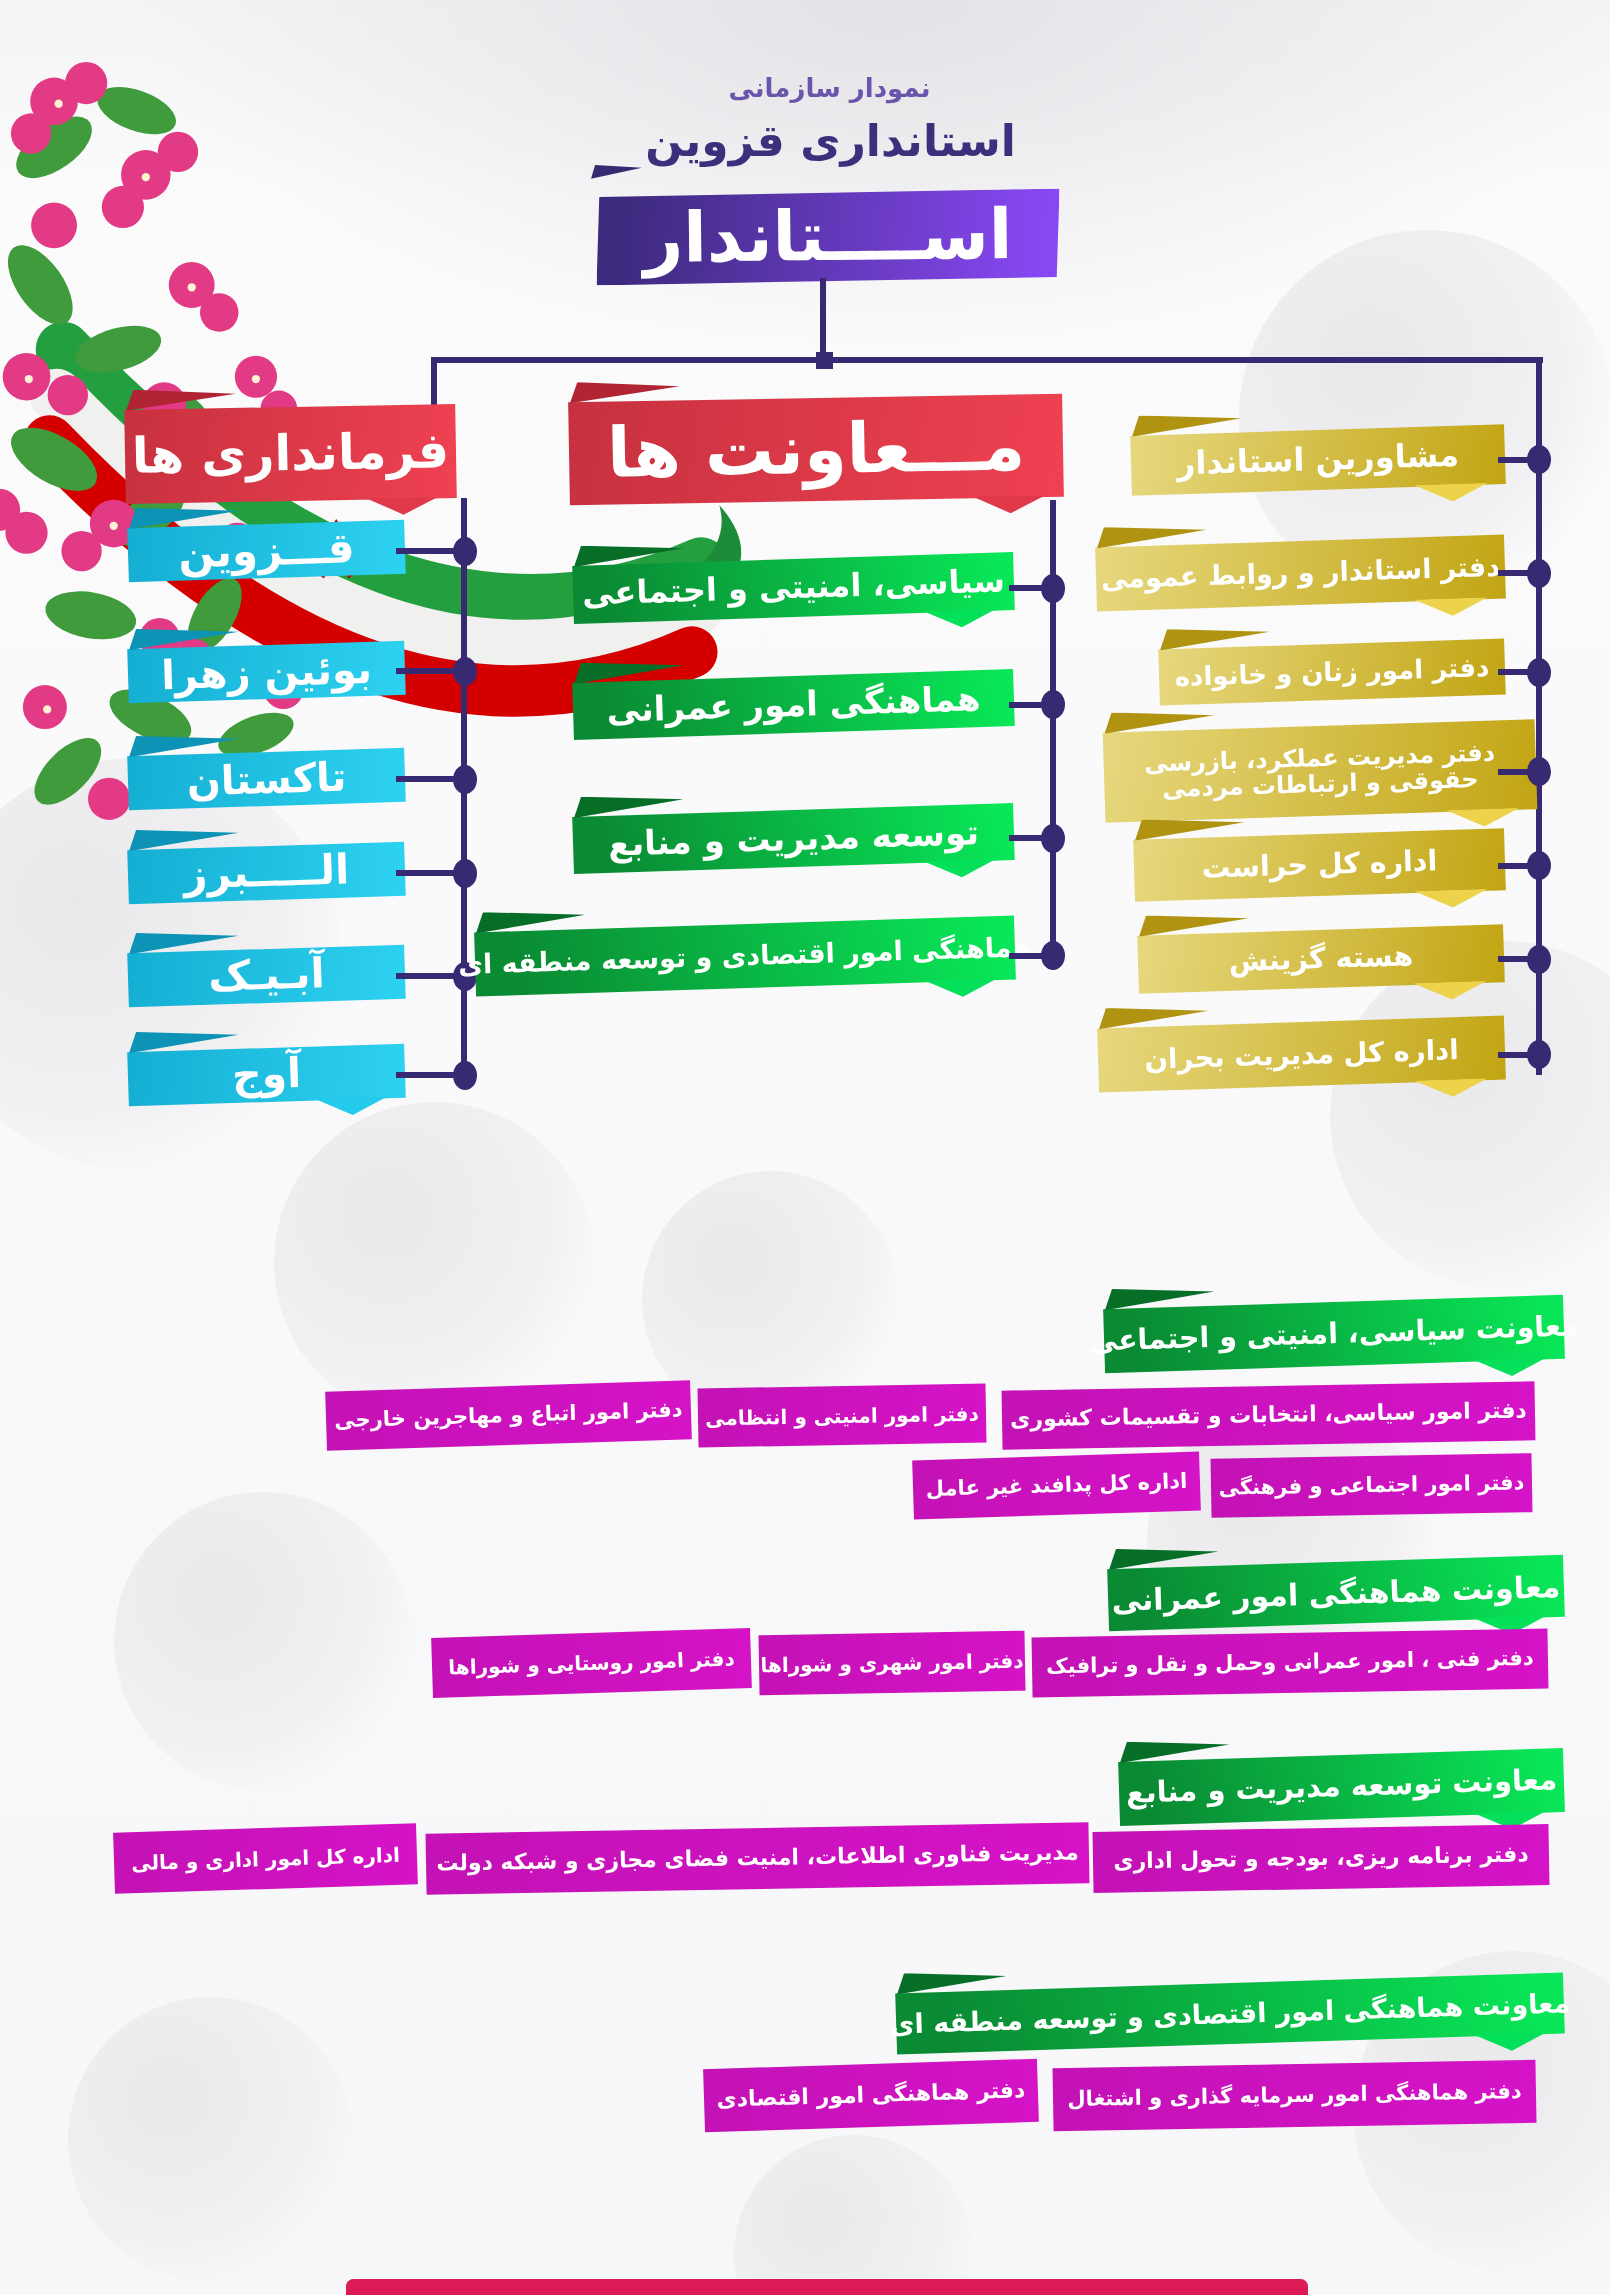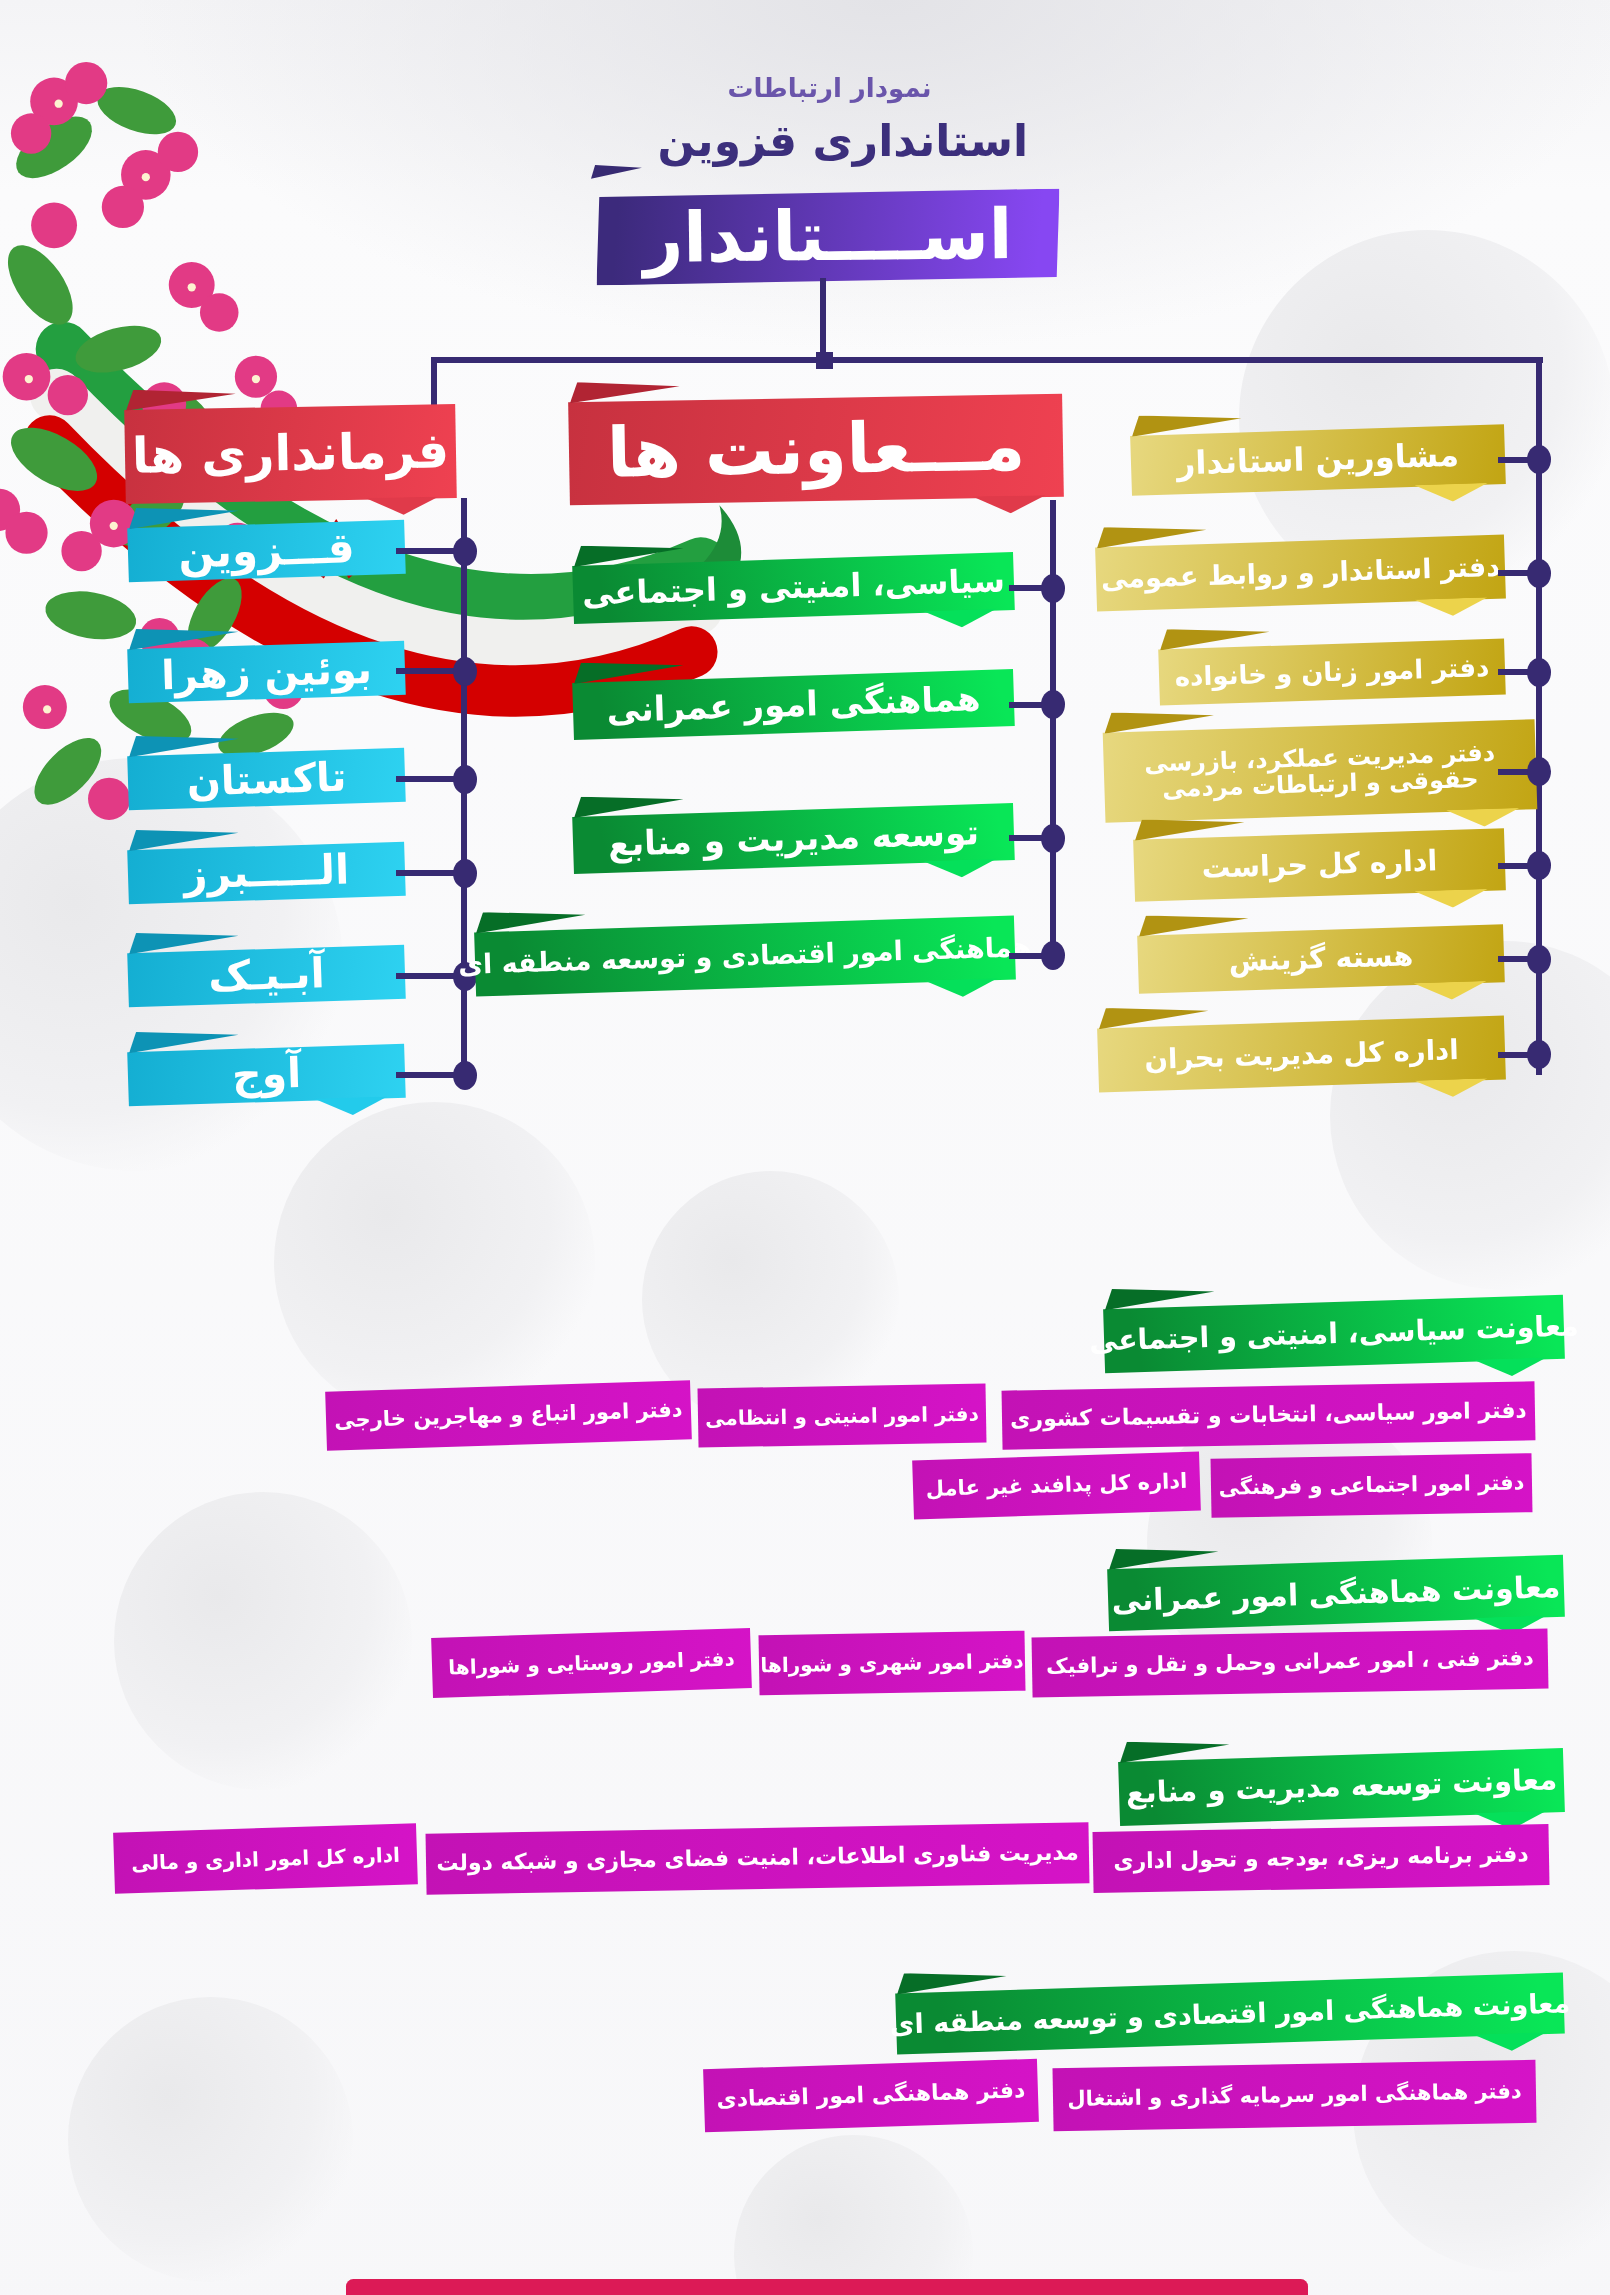--- a/index.html
+++ b/index.html
@@ -129,22 +129,22 @@
           <circle cx="65" cy="765" r="9"></circle>
             <circle cx="250" cy="1085" r="9"></circle>
             <circle cx="420" cy="1385" r="9"></circle>
           <circle cx="105" cy="1485" r="9"></circle>
             <circle cx="560" cy="765" r="9"></circle>
         </g>
       </g>
     </svg>
   </div>
 
-  <div class="title-sub" style="left:670px;top:73px;width:321px;font-size:26px;text-align:center;">نمودار ارتباطات</div>
-  <div class="title-org" style="left:634px;top:115px;width:395px;font-size:44px;">استانداری قزوین</div>
+  <div class="title-sub" style="left:670px;top:73px;width:321px;font-size:26px;text-align:center;">نمودار سازمانی</div>
+  <div class="title-org" style="left:634px;top:115px;width:395px;font-size:44px;text-align:center;">استانداری قزوین</div>
   <div class="navy-wedge" style="left:592px;top:165px;width:51px;height:13.8px;"></div>
 
   <div class="ribbon governor-box" style="left:597px;top:191px;width:464px;height:92px;font-size:69px;transform:rotate(-0.6deg);">اســــتاندار</div>
 
   <div class="line" style="left:821px;top:278px;width:6.4px;height:85px;"></div>
   <div class="line" style="left:435px;top:357px;width:1109px;height:6.4px;"></div>
   <div class="sq" style="left:817px;top:352px;"></div>
 
   <div class="line" style="left:432px;top:357px;width:6.4px;height:62px;"></div>
 

